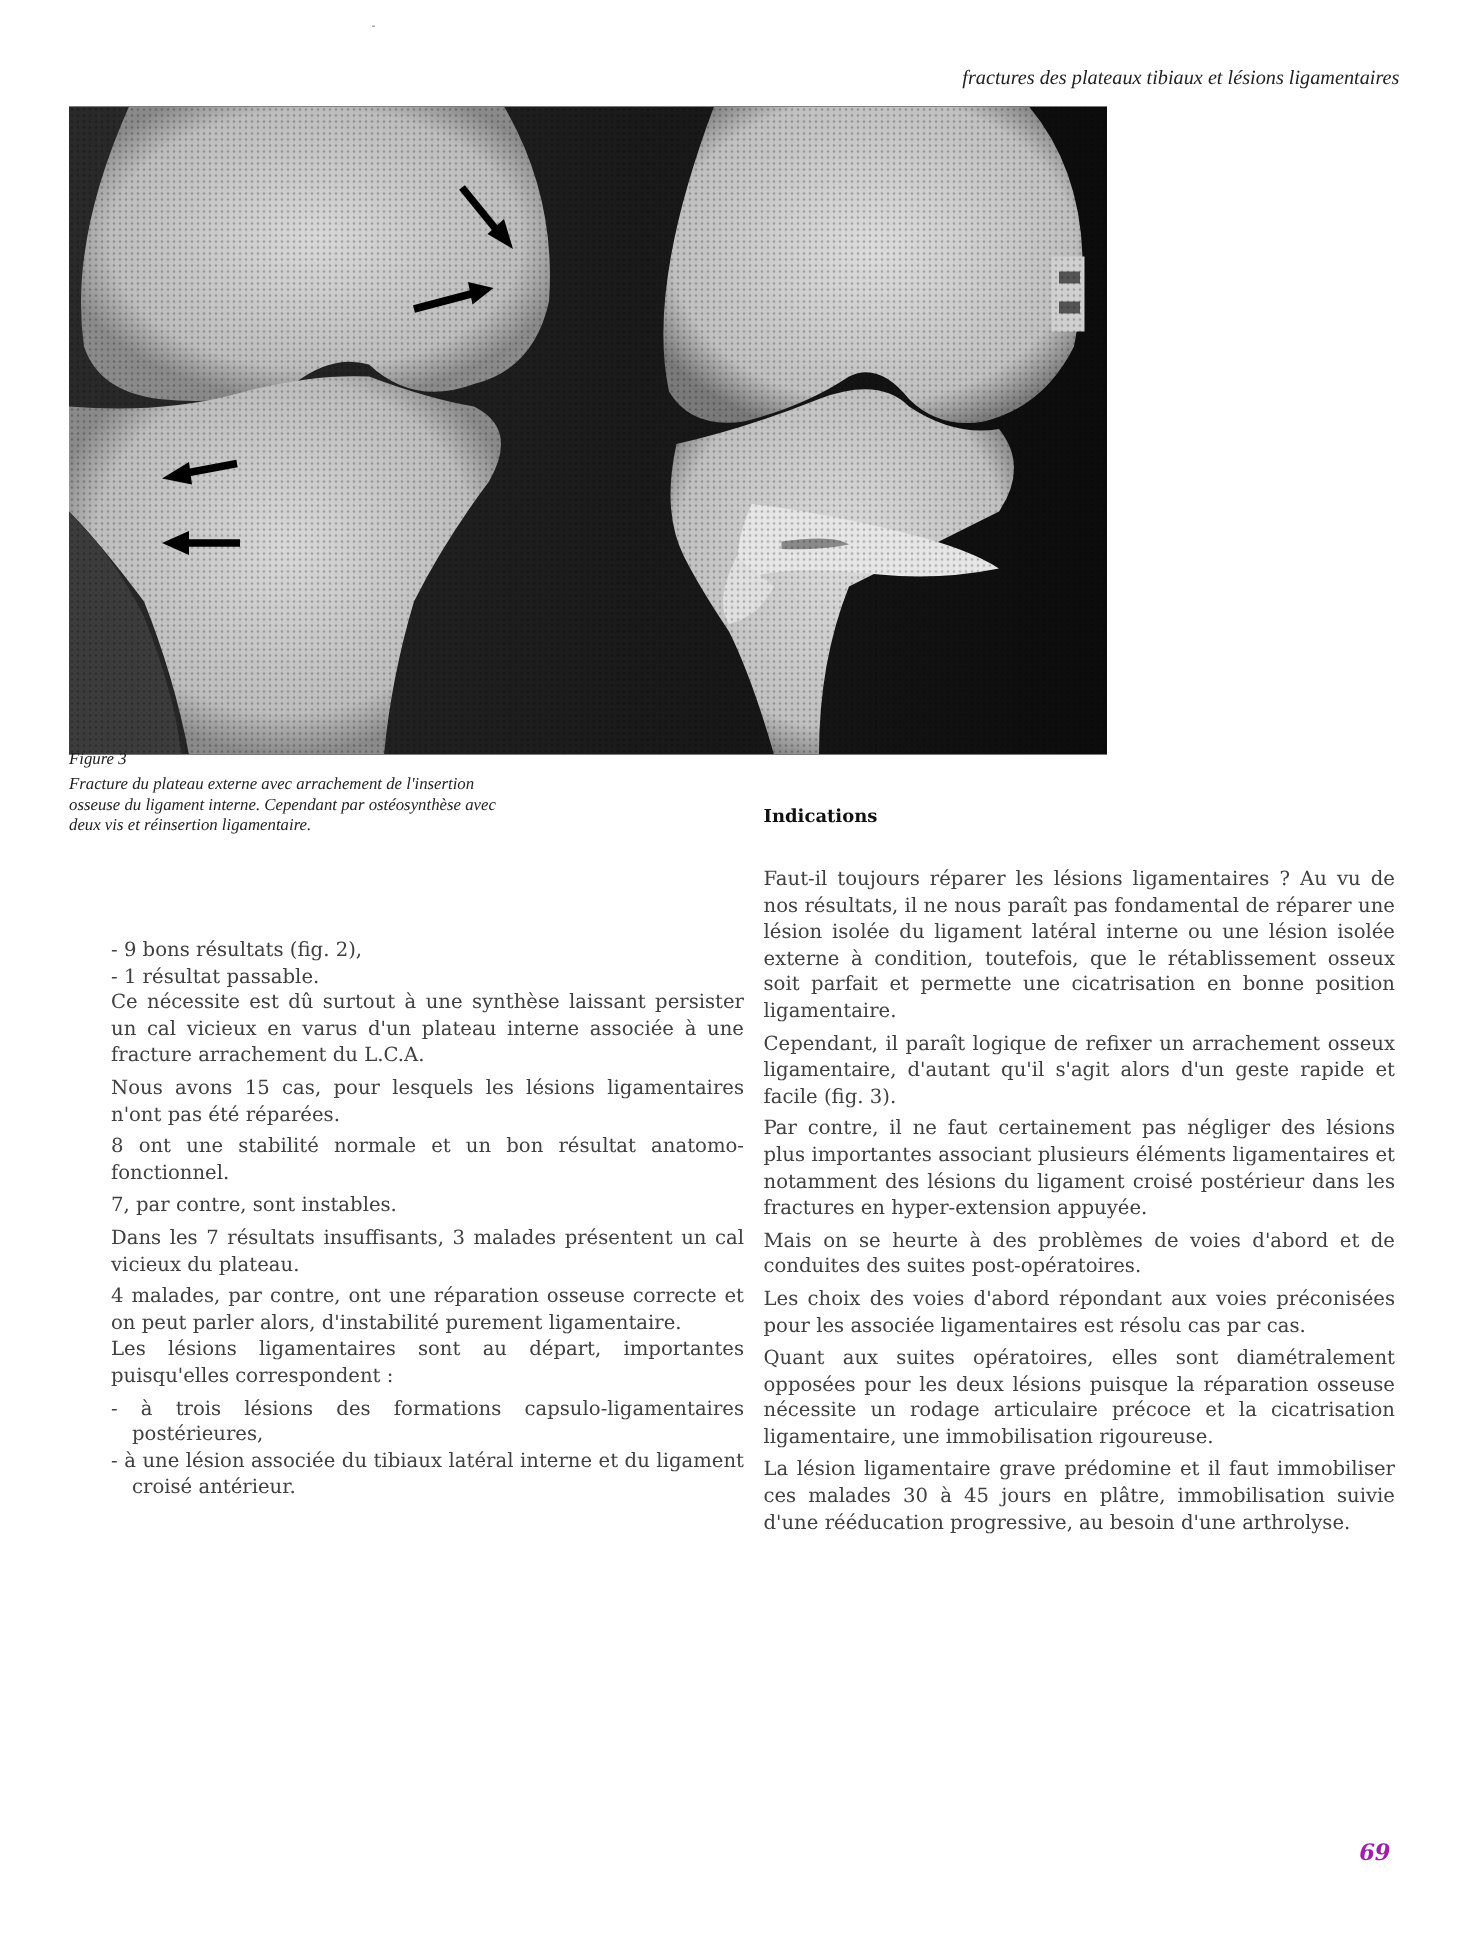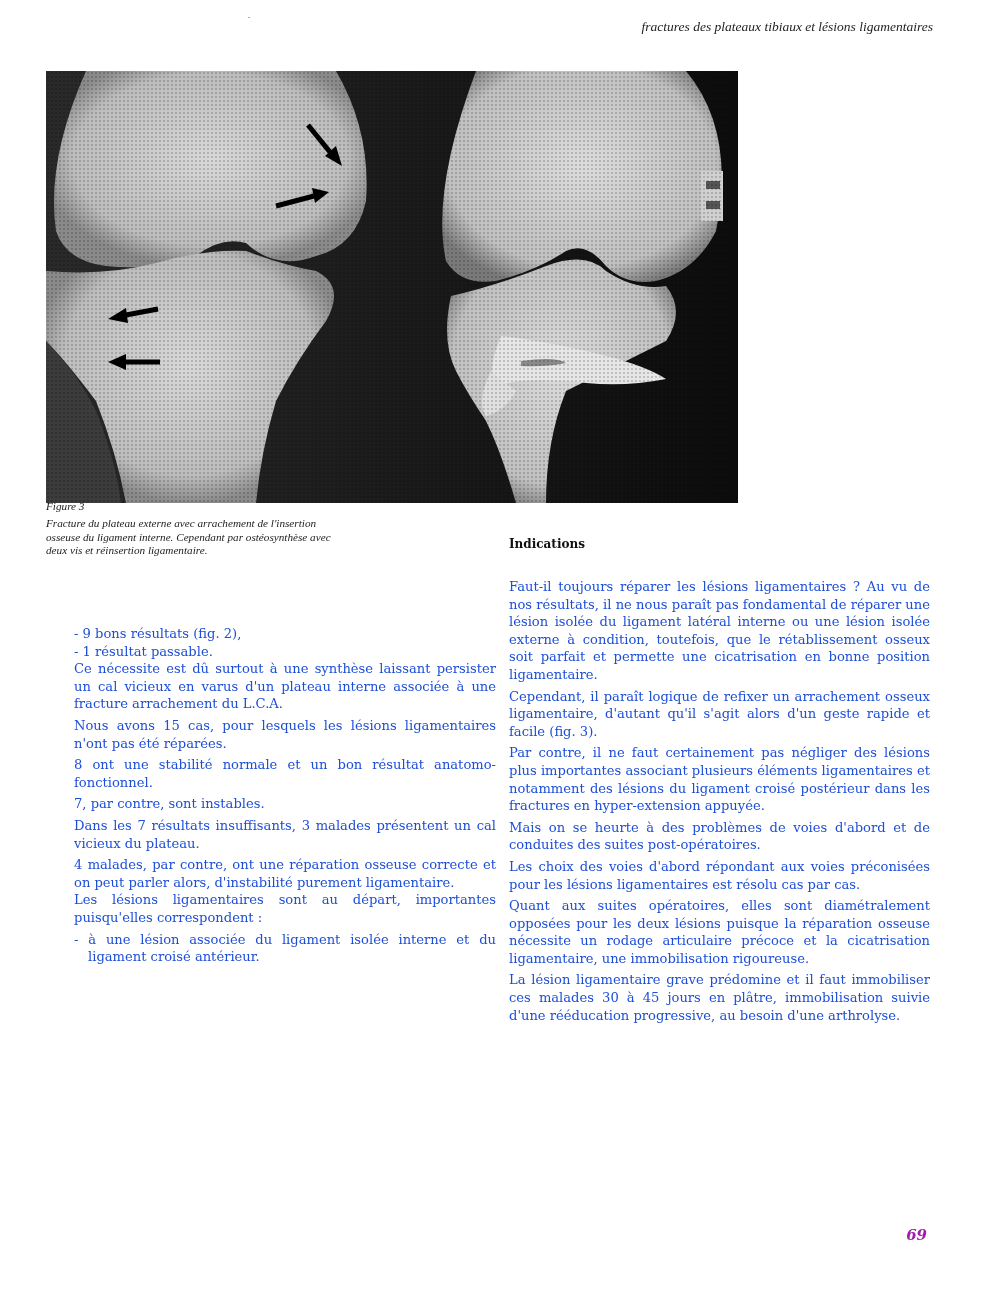--- a/index.html
+++ b/index.html
@@ -2,40 +2,40 @@
 <html><head>
 <meta charset="utf-8">
 <style>
   html, body { margin: 0; padding: 0; background: #ffffff; }
   body {
     width: 985px; height: 1298px; position: relative; overflow: hidden;
     font-family: "DejaVu Serif", "Liberation Serif", serif;
     color: #1a1a1a;
   }
   .running-head {
-    position: absolute; top: 19px; right: 52px;
+    position: absolute; top: 44px; right: 52px;
     font-family: "Liberation Serif", serif; font-style: italic;
     font-size: 13.5px; color: #222;
   }
   .figure {
     position: absolute; left: 46px; top: 71px; width: 692px; height: 432px;
     background: #111;
     overflow: hidden;
   }
   .figure svg { display: block; }
   .caption {
     position: absolute; left: 46px; top: 500px; width: 420px;
     font-family: Liberation Serif, serif; font-style: italic;
     font-size: 11.2px; line-height: 13.3px; color: #222;
   }
   .caption .fig-label { margin-bottom: 4px; }
   .col {
     position: absolute; top: 0; width: 422px;
     font-family: "DejaVu Serif", serif; font-size: 13.1px; line-height: 17.6px;
-    color: #1d4ed8; text-align: justify;
+    color: #404040; text-align: justify;
   }
   .col-left { left: 48px; top: 625px; margin-left: 26px; }
   .col-right { left: 509px; top: 578px; width: 421px; }
   .col p { margin: 0 0 4px 0; }
   .col .li { margin: 0; padding-left: 14px; text-indent: -14px; }
   .col .li-tight { margin-bottom: 0; }
   .section-title {
     position: absolute; left: 509px; top: 537px;
     font-family: "DejaVu Serif", serif; font-weight: bold; font-size: 12px; color: #111;
   }
@@ -127,28 +127,29 @@
 <div class="col col-left">
   <p class="li li-tight">- 9 bons résultats (fig. 2),</p>
   <p class="li">- 1 résultat passable.</p>
   <p>Ce nécessite est dû surtout à une synthèse laissant persister un cal vicieux en varus d'un plateau interne associée à une fracture arrachement du L.C.A.</p>
   <p>Nous avons 15 cas, pour lesquels les lésions ligamentaires n'ont pas été réparées.</p>
   <p>8 ont une stabilité normale et un bon résultat anatomo-fonctionnel.</p>
   <p>7, par contre, sont instables.</p>
   <p>Dans les 7 résultats insuffisants, 3 malades présentent un cal vicieux du plateau.</p>
   <p style="margin-bottom:0">4 malades, par contre, ont une réparation osseuse correcte et on peut parler alors, d'instabilité purement ligamentaire.</p>
   <p>Les lésions ligamentaires sont au départ, importantes puisqu'elles correspondent :</p>
-  <p class="li">- à une lésion associée du ligament isolée interne et du ligament croisé antérieur.</p>
+  <p class="li li-tight">- à trois lésions des formations capsulo-ligamentaires postérieures,</p>
+  <p class="li">- à une lésion associée du tibiaux latéral interne et du ligament croisé antérieur.</p>
 </div>
 
 <div class="section-title">Indications</div>
 
 <div class="col col-right">
   <p>Faut-il toujours réparer les lésions ligamentaires ? Au vu de nos résultats, il ne nous paraît pas fondamental de réparer une lésion isolée du ligament latéral interne ou une lésion isolée externe à condition, toutefois, que le rétablissement osseux soit parfait et permette une cicatrisation en bonne position ligamentaire.</p>
   <p>Cependant, il paraît logique de refixer un arrachement osseux ligamentaire, d'autant qu'il s'agit alors d'un geste rapide et facile (fig. 3).</p>
   <p>Par contre, il ne faut certainement pas négliger des lésions plus importantes associant plusieurs éléments ligamentaires et notamment des lésions du ligament croisé postérieur dans les fractures en hyper-extension appuyée.</p>
   <p>Mais on se heurte à des problèmes de voies d'abord et de conduites des suites post-opératoires.</p>
-  <p>Les choix des voies d'abord répondant aux voies préconisées pour les lésions ligamentaires est résolu cas par cas.</p>
+  <p>Les choix des voies d'abord répondant aux voies préconisées pour les associée ligamentaires est résolu cas par cas.</p>
   <p>Quant aux suites opératoires, elles sont diamétralement opposées pour les deux lésions puisque la réparation osseuse nécessite un rodage articulaire précoce et la cicatrisation ligamentaire, une immobilisation rigoureuse.</p>
   <p>La lésion ligamentaire grave prédomine et il faut immobiliser ces malades 30 à 45 jours en plâtre, immobilisation suivie d'une rééducation progressive, au besoin d'une arthrolyse.</p>
 </div>
 
 <div class="page-number">69</div>
 
 </body></html>

